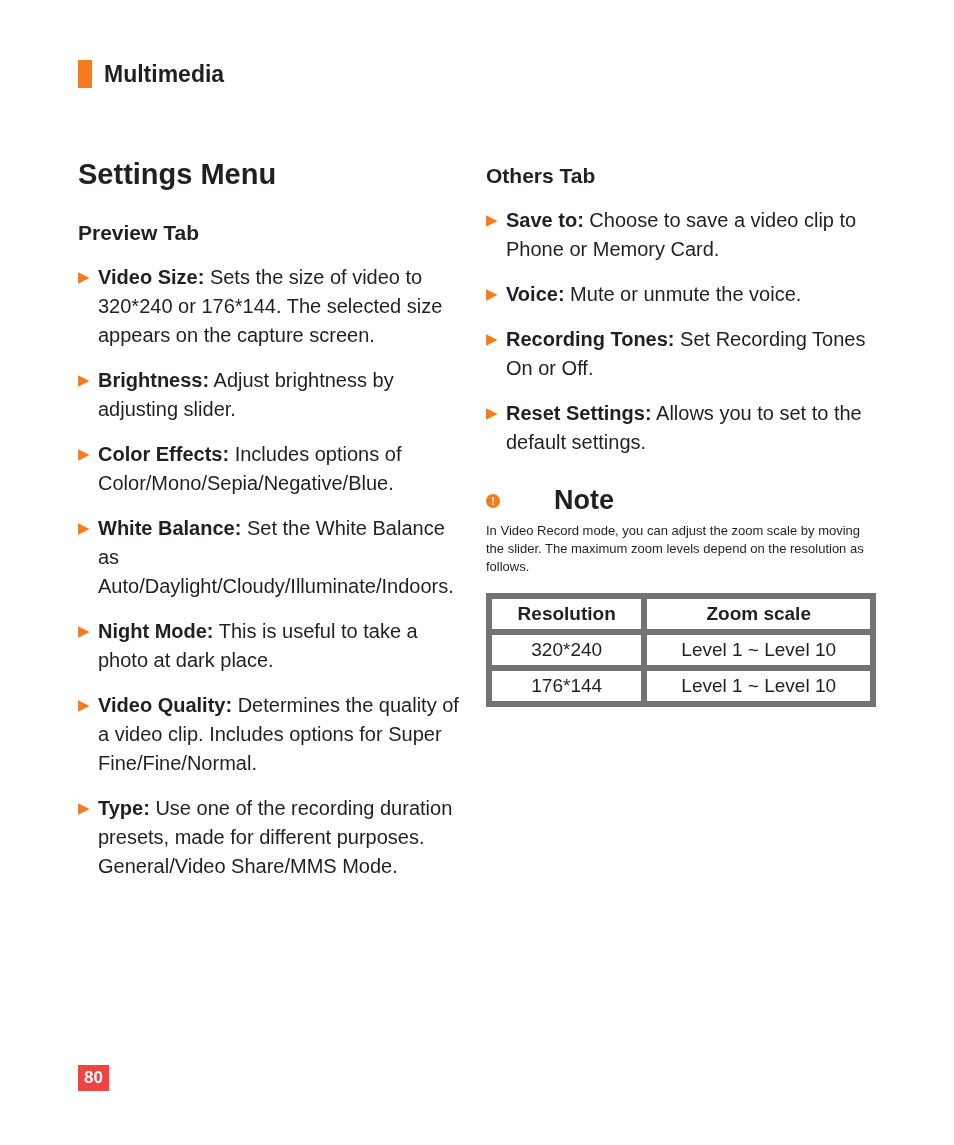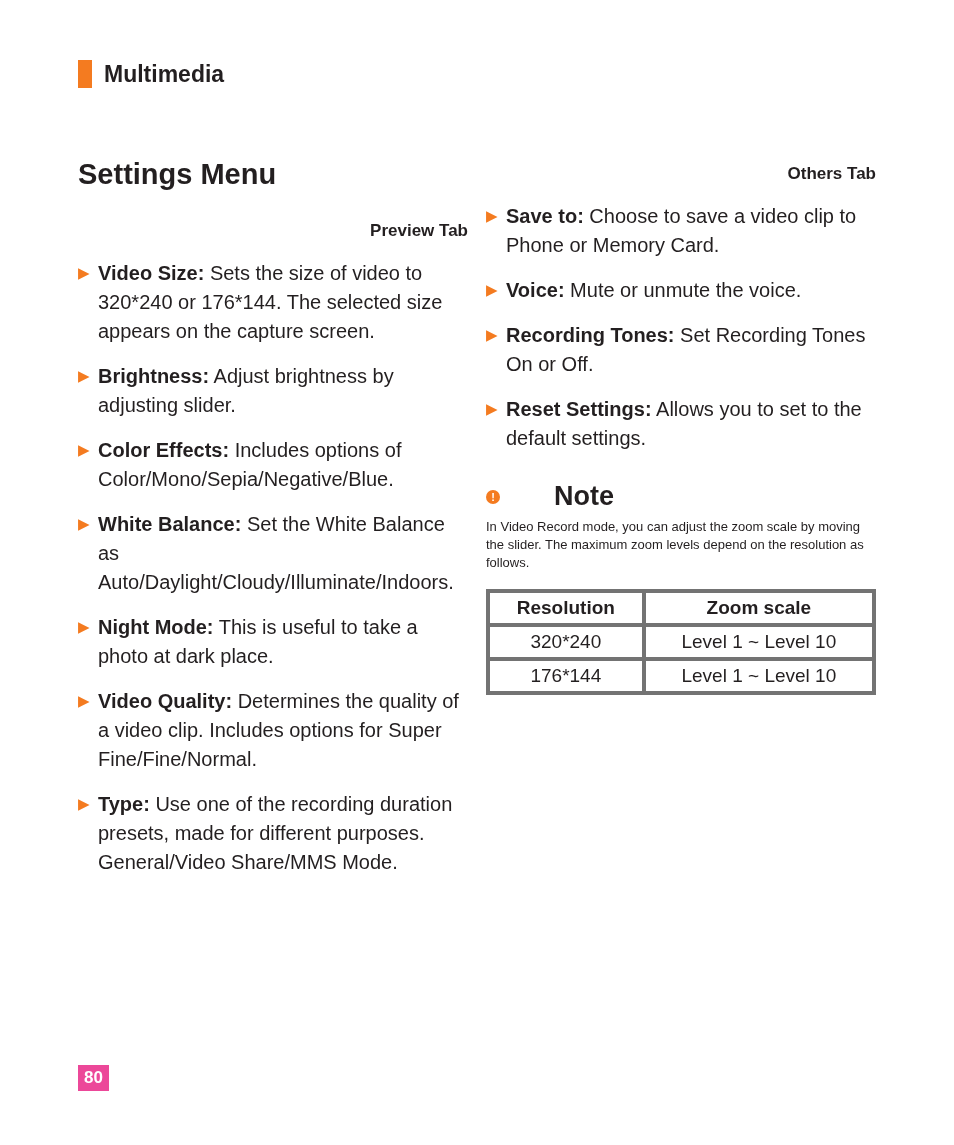--- a/index.html
+++ b/index.html
@@ -44,26 +44,25 @@
     min-width: 0;
   }
   h1.settings {
     font-size: 29px;
     font-weight: bold;
     margin: 0 0 30px 0;
     letter-spacing: 0px;
     font-stretch: condensed;
   }
   h2.tab {
-    font-size: 17px;
+    font-size: 21px;
     font-weight: bold;
     margin: 0 0 18px 0;
     letter-spacing: 0px;
     font-stretch: condensed;
-    text-align: right;
   }
   ul.items {
     list-style: none;
     margin: 0;
     padding: 0;
   }
   ul.items li {
     font-size: 20px;
     line-height: 1.45;
     margin-bottom: 16px;
@@ -117,33 +116,33 @@
     font-size: 13px;
     line-height: 1.4;
     margin: 0 0 16px 0;
   }
   table.zoom {
     border-collapse: collapse;
     width: 100%;
     font-size: 19px;
   }
   table.zoom th, table.zoom td {
-    border: 4px solid #737373;
+    border: 6px solid #737373;
     padding: 4px 8px;
     text-align: center;
   }
   table.zoom th {
     font-weight: bold;
     font-stretch: condensed;
   }
   .page-number {
     position: absolute;
     left: 78px;
     bottom: 54px;
-    background: #ec4899;
+    background: #ef4444;
     color: #fff;
     font-weight: bold;
     font-size: 17px;
     padding: 3px 6px;
     font-stretch: condensed;
   }
   .condensed { font-stretch: condensed; }
 </style>
 </head>
 <body>

